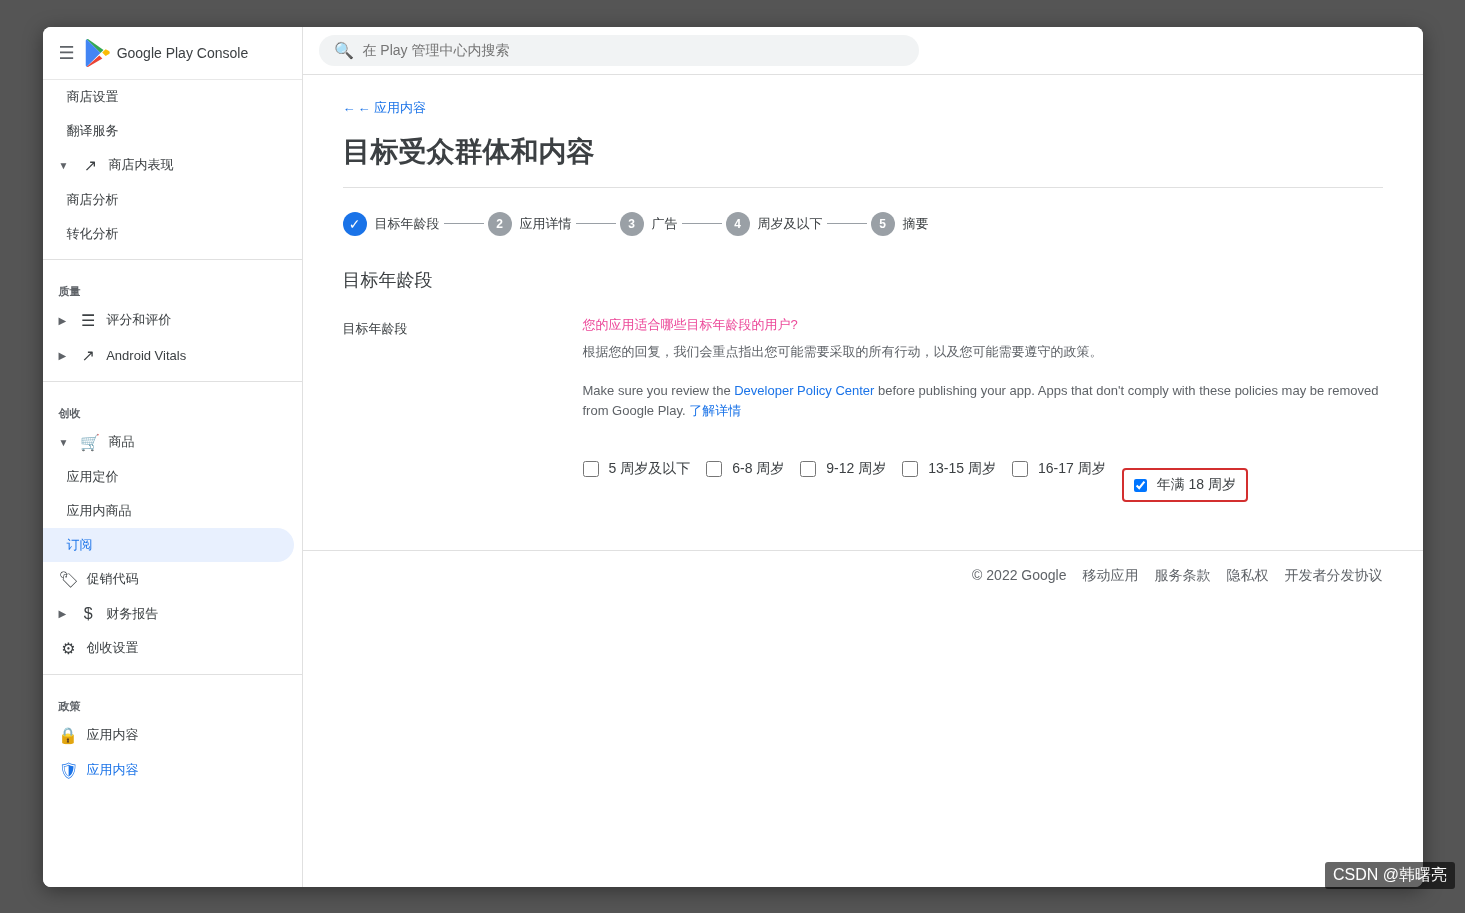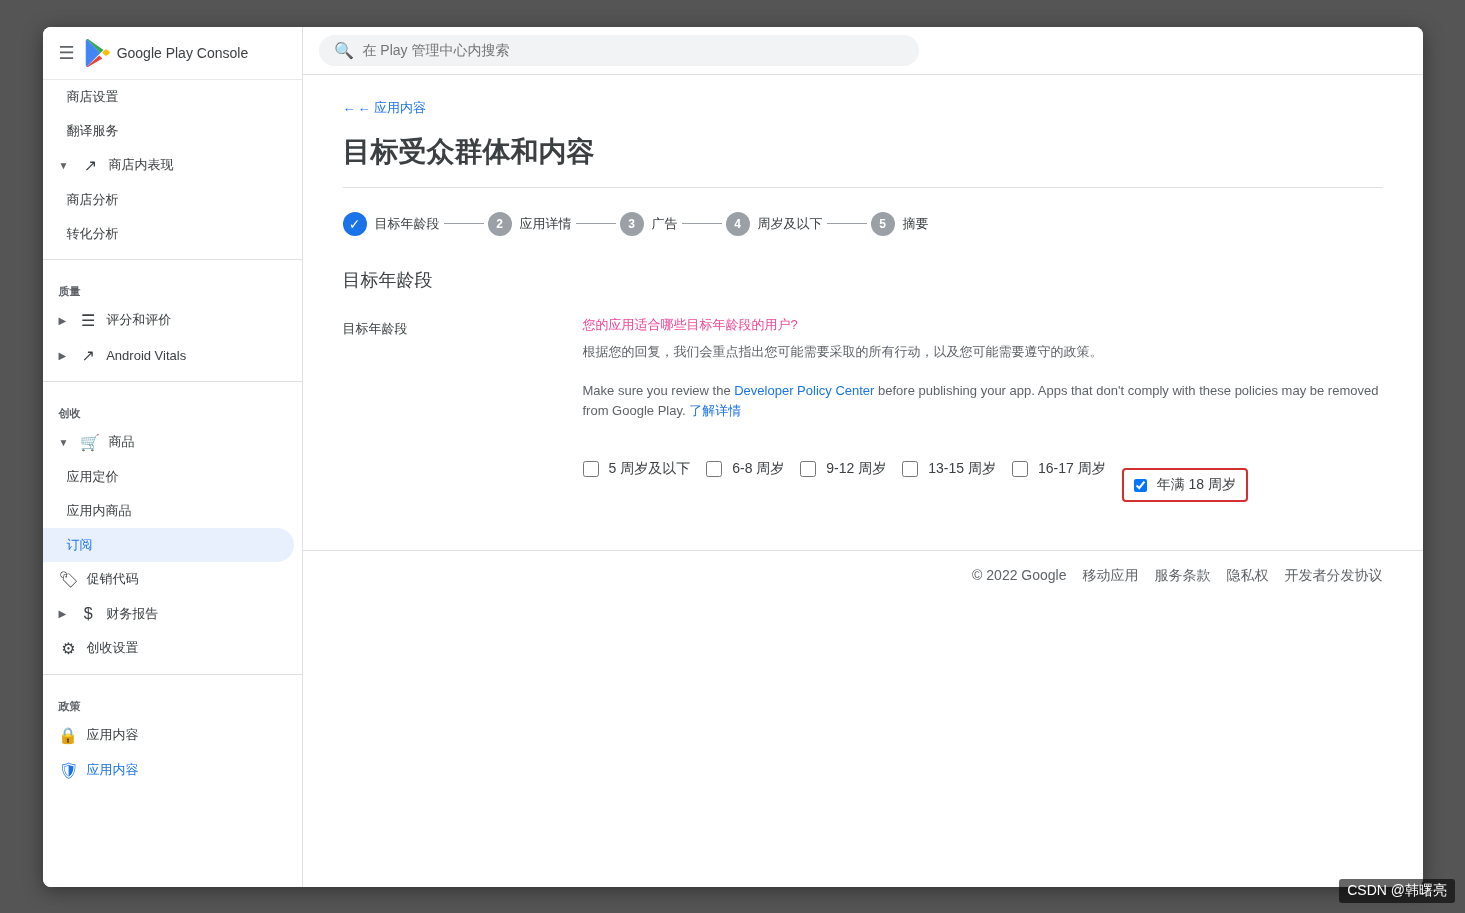--- a/index.html
+++ b/index.html
@@ -328,26 +328,26 @@
 
     .footer a {
       color: #5f6368;
       text-decoration: none;
       cursor: pointer;
     }
 
     
     .watermark {
       position: fixed;
-      bottom: 10px;
+      bottom: 24px;
       right: 10px;
       background: rgba(0,0,0,0.6);
       color: #fff;
       padding: 3px 8px;
-      font-size: 14px;
+      font-size: 16px;
       border-radius: 3px;
     }
   </style>
 </head>
 <body>
 
 <div class="browser-window">
   <div class="app-layout">
 
     <div class="sidebar">

